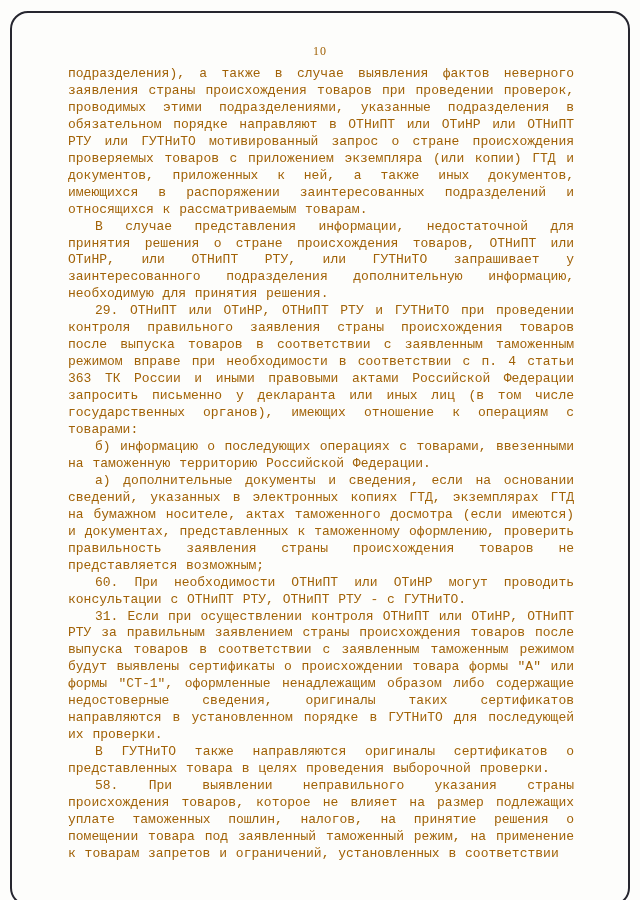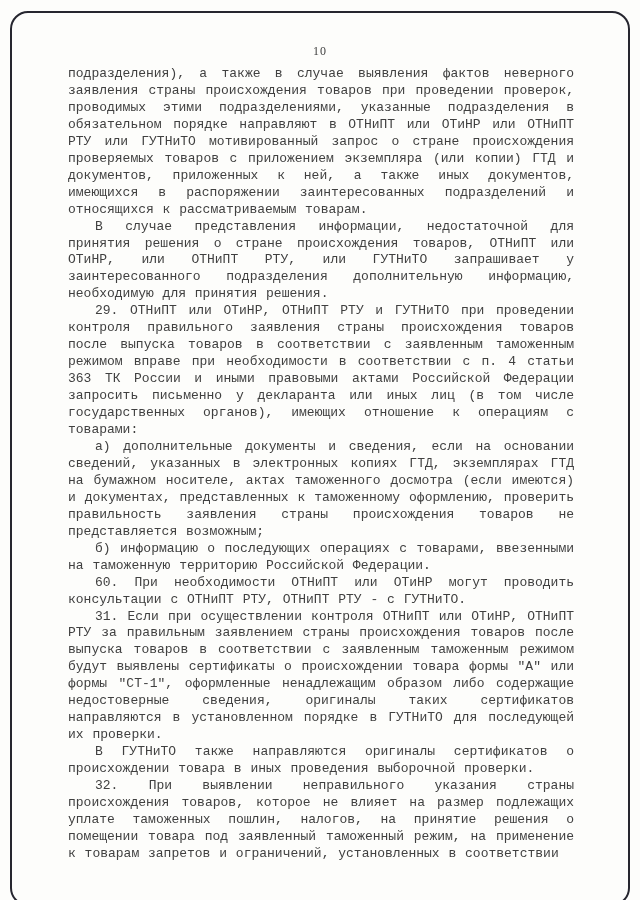--- a/index.html
+++ b/index.html
@@ -7,21 +7,21 @@
     padding: 0;
     background: #ffffff;
   }
   .page {
     position: relative;
     width: 640px;
     height: 900px;
     background: #fdfdfb;
     overflow: hidden;
     font-family: "Liberation Serif", "DejaVu Serif", serif;
-    color: #404040;
+    color: #a16207;
   }
   .frame {
     position: absolute;
     left: 10px;
     right: 10px;
     top: 11px;
     bottom: -6px;
     border: 2px solid #26262f;
     border-radius: 18px;
     pointer-events: none;
@@ -56,20 +56,20 @@
 </head>
 <body>
 
 <div class="page">
   <div class="frame"></div>
   <div class="page-number">10</div>
   <div class="content">
       <p class="para">подразделения), а также в случае выявления фактов неверного заявления страны происхождения товаров при проведении проверок, проводимых этими подразделениями, указанные подразделения в обязательном порядке направляют в ОТНиПТ или ОТиНР или ОТНиПТ РТУ или ГУТНиТО мотивированный запрос о стране происхождения проверяемых товаров с приложением экземпляра (или копии) ГТД и документов, приложенных к ней, а также иных документов, имеющихся в распоряжении заинтересованных подразделений и относящихся к рассматриваемым товарам.</p>
       <p class="para indent">В случае представления информации, недостаточной для принятия решения о стране происхождения товаров, ОТНиПТ или ОТиНР, или ОТНиПТ РТУ, или ГУТНиТО запрашивает у заинтересованного подразделения дополнительную информацию, необходимую для принятия решения.</p>
       <p class="para indent">29. ОТНиПТ или ОТиНР, ОТНиПТ РТУ и ГУТНиТО при проведении контроля правильного заявления страны происхождения товаров после выпуска товаров в соответствии с заявленным таможенным режимом вправе при необходимости в соответствии с п. 4 статьи 363 ТК России и иными правовыми актами Российской Федерации запросить письменно у декларанта или иных лиц (в том числе государственных органов), имеющих отношение к операциям с товарами:</p>
+      <p class="para indent">б) информацию о последующих операциях с товарами, ввезенными на таможенную территорию Российской Федерации.</p>
       <p class="para indent">а) дополнительные документы и сведения, если на основании сведений, указанных в электронных копиях ГТД, экземплярах ГТД на бумажном носителе, актах таможенного досмотра (если имеются) и документах, представленных к таможенному оформлению, проверить правильность заявления страны происхождения товаров не представляется возможным;</p>
-      <p class="para indent">б) информацию о последующих операциях с товарами, ввезенными на таможенную территорию Российской Федерации.</p>
       <p class="para indent">60. При необходимости ОТНиПТ или ОТиНР могут проводить консультации с ОТНиПТ РТУ, ОТНиПТ РТУ - с ГУТНиТО.</p>
       <p class="para indent">31. Если при осуществлении контроля ОТНиПТ или ОТиНР, ОТНиПТ РТУ за правильным заявлением страны происхождения товаров после выпуска товаров в соответствии с заявленным таможенным режимом будут выявлены сертификаты о происхождении товара формы "А" или формы "СТ-1", оформленные ненадлежащим образом либо содержащие недостоверные сведения, оригиналы таких сертификатов направляются в установленном порядке в ГУТНиТО для последующей их проверки.</p>
-      <p class="para indent">В ГУТНиТО также направляются оригиналы сертификатов о происхождении товара в иных проведения выборочной проверки.</p>
-      <p class="para indent">32. При выявлении неправильного указания страны происхождения товаров, которое не влияет на размер подлежащих уплате таможенных пошлин, налогов, на принятие решения о помещении товара под заявленный таможенный режим, на применение к товарам запретов и ограничений, установленных в соответствии</p>
+      <p class="para indent">В ГУТНиТО также направляются оригиналы сертификатов о представленных товара в целях проведения выборочной проверки.</p>
+      <p class="para indent">58. При выявлении неправильного указания страны происхождения товаров, которое не влияет на размер подлежащих уплате таможенных пошлин, налогов, на принятие решения о помещении товара под заявленный таможенный режим, на применение к товарам запретов и ограничений, установленных в соответствии</p>
     </div>
 </div>
 
 </body></html>

